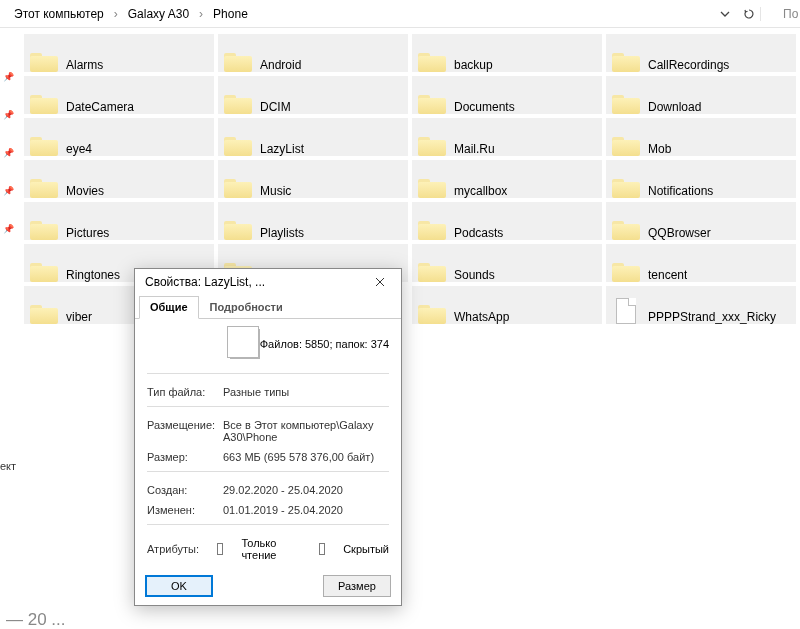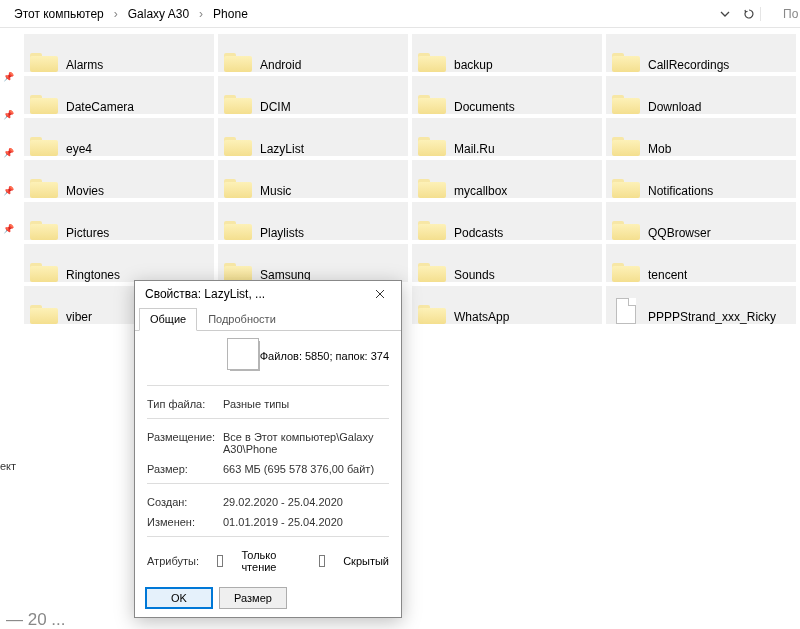--- a/index.html
+++ b/index.html
@@ -150,21 +150,20 @@
     position: absolute;
     left: 134px;
     top: 268px;
     width: 268px;
     height: 338px;
     background: #fff;
     border: 1px solid #888;
     box-shadow: 0 4px 18px rgba(0,0,0,0.25);
     display: flex;
     flex-direction: column;
-    margin-top: 12px;
   }
   .dlg-title {
     height: 26px;
     display: flex;
     align-items: center;
     padding: 0 6px 0 10px;
     font-size: 12px;
   }
   .dlg-title .ttl { flex: 1; }
   .dlg-title .close {
@@ -182,20 +181,21 @@
     padding-left: 4px;
     gap: 0;
   }
   .tab {
     padding: 4px 10px 0 10px;
     font-size: 11px;
     color: #555;
     border: 1px solid transparent;
     position: relative;
     top: 1px;
+    font-weight: bold;
   }
   .tab.active {
     border: 1px solid #ccc;
     border-bottom: 1px solid #fff;
     background: #fff;
     color: #000;
   }
   .dlg-body {
     flex: 1;
     padding: 10px 12px 6px 12px;
@@ -235,21 +235,21 @@
     gap: 18px;
     padding: 4px 0;
   }
   .chk {
     width: 12px; height: 12px;
     border: 1px solid #7a7a7a;
     display: inline-block;
   }
   .dlg-buttons {
     display: flex;
-    justify-content: flex-start;
+    justify-content: space-between;
     gap: 6px;
     padding: 8px 10px;
   }
   .btn {
     min-width: 68px;
     height: 22px;
     border: 1px solid #adadad;
     background: #efefef;
     font-size: 11px;
     display: flex;

